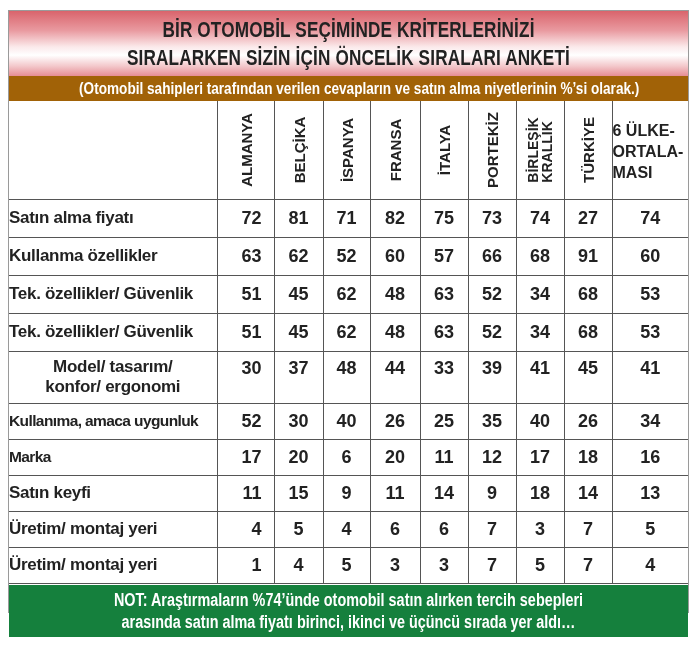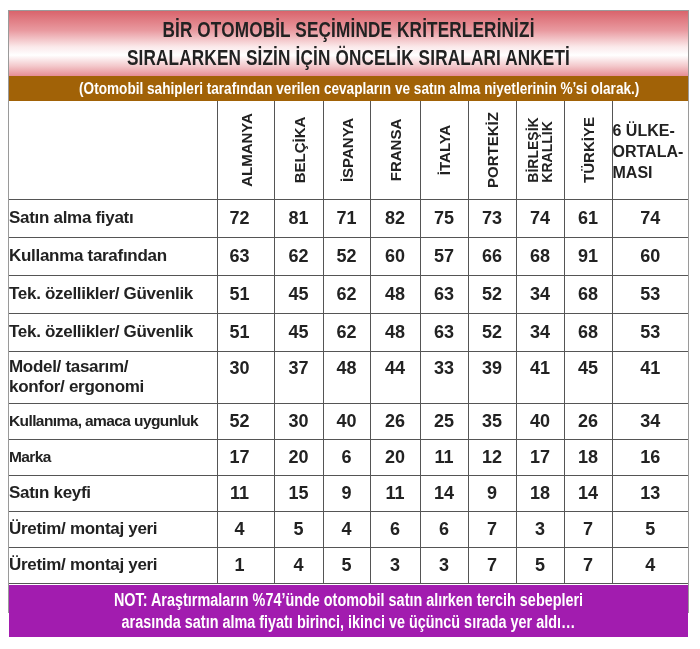--- a/index.html
+++ b/index.html
@@ -47,28 +47,28 @@
     .vert.two { line-height: 14px; font-size: 14px; }
     .avg-head { font-weight: bold; font-size: 16px; line-height: 21px; text-align: left; color: #222; padding-top: 4px; }
     td.label {
       font-weight: bold; font-size: 17px; line-height: 20px; padding-left: 10px; color: #222;
       white-space: nowrap; letter-spacing: -0.3px;
     }
     td.label.small { font-size: 15.5px; letter-spacing: -0.6px; }
     td.val {
       font-weight: bold; font-size: 18px; text-align: center; color: #222;
     }
-    td.val.first-val { text-align: center; padding-right: 12px; }
+    td.val.first-val { text-align: right; padding-right: 12px; }
     tr.row-std td { height: 38px; }
-    tr.row-tall td { height: 52px; vertical-align: top; padding-top: 6px; }
+    tr.row-tall td { height: 52px; vertical-align: top; padding-top: 6px; text-align: center; }
     tr.row-tall td.label { padding-top: 5px; }
     tr.row-mid td { height: 36px; }
     .note-band {
       position: absolute; left: 0; top: 574px; width: 679px; height: 52px;
-      background: #a21caf; color: #fff; text-align: center; padding-top: 4px;
+      background: #15803d; color: #fff; text-align: center; padding-top: 4px;
     }
     .note-line {
       font-weight: bold; font-size: 18px; line-height: 22px; white-space: nowrap;
       transform: scaleX(0.80); transform-origin: center;
     }
   </style>
 </head>
 <body>
 
 <div class="frame">
@@ -136,25 +136,25 @@
 
     <tr class="row-std">
       <td class="label">Satın alma fiyatı</td>
       <td class="val first-val">72</td>
       <td class="val">81</td>
       <td class="val">71</td>
       <td class="val">82</td>
       <td class="val">75</td>
       <td class="val">73</td>
       <td class="val">74</td>
-      <td class="val">61</td>
+      <td class="val">27</td>
       <td class="val">74</td>
     </tr>
     <tr class="row-std">
-      <td class="label">Kullanma tarafından</td>
+      <td class="label">Kullanma özellikler</td>
       <td class="val first-val">63</td>
       <td class="val">62</td>
       <td class="val">52</td>
       <td class="val">60</td>
       <td class="val">57</td>
       <td class="val">66</td>
       <td class="val">68</td>
       <td class="val">91</td>
       <td class="val">60</td>
     </tr>

